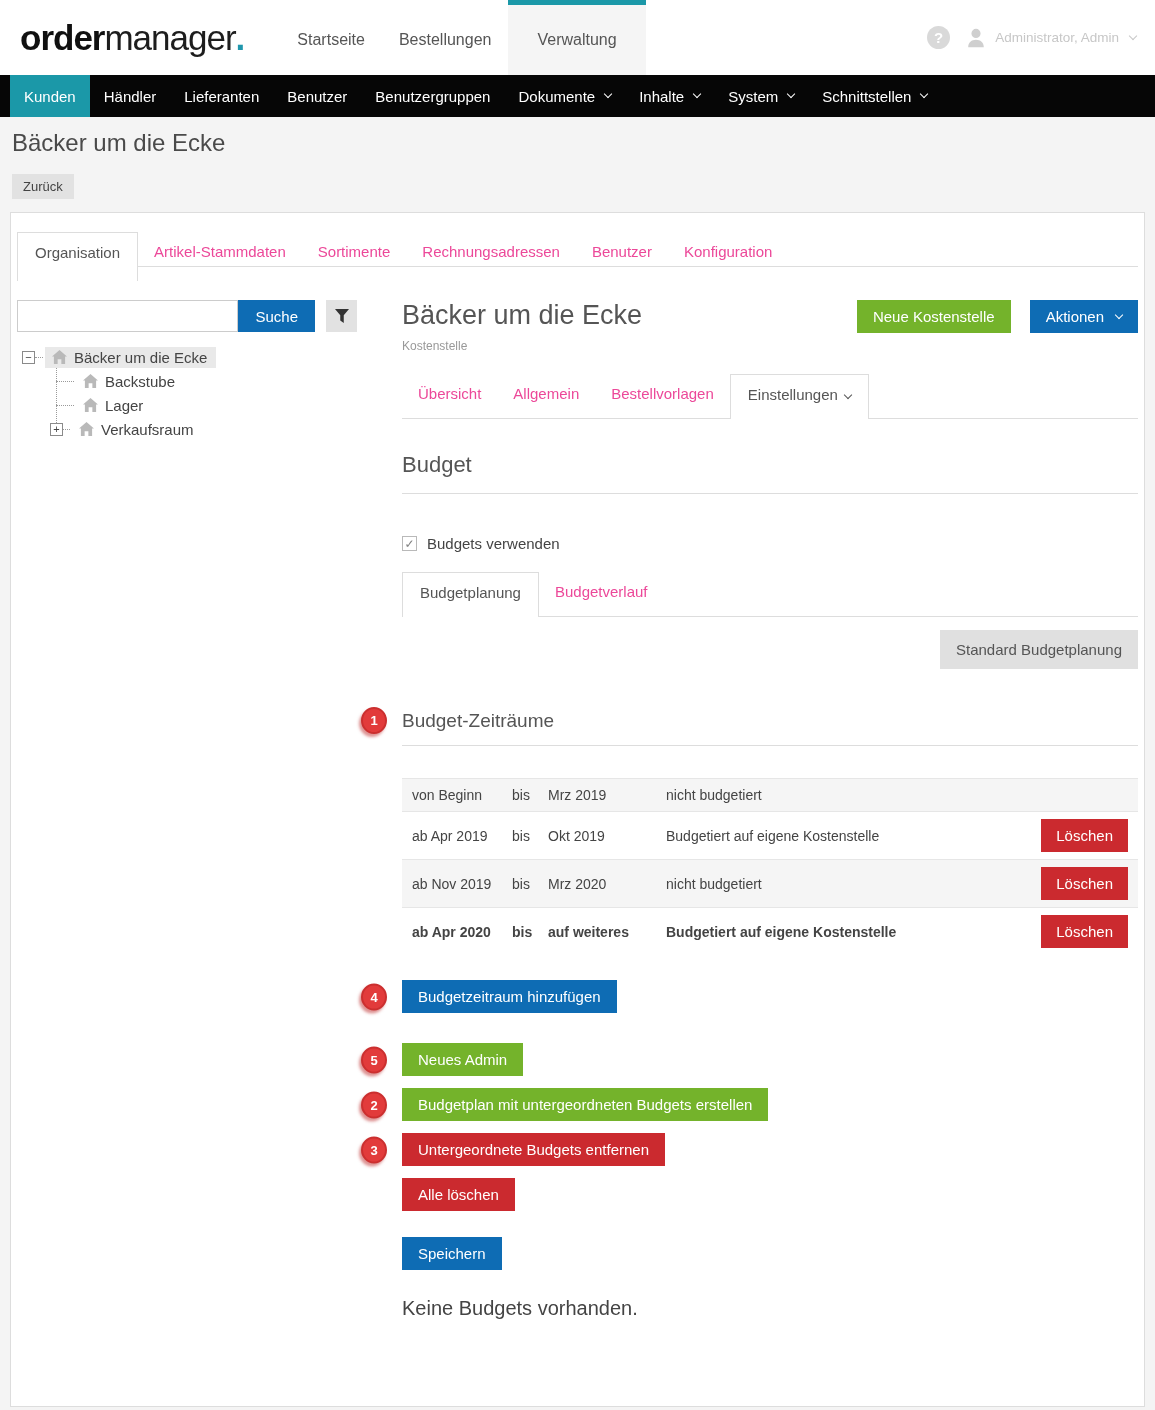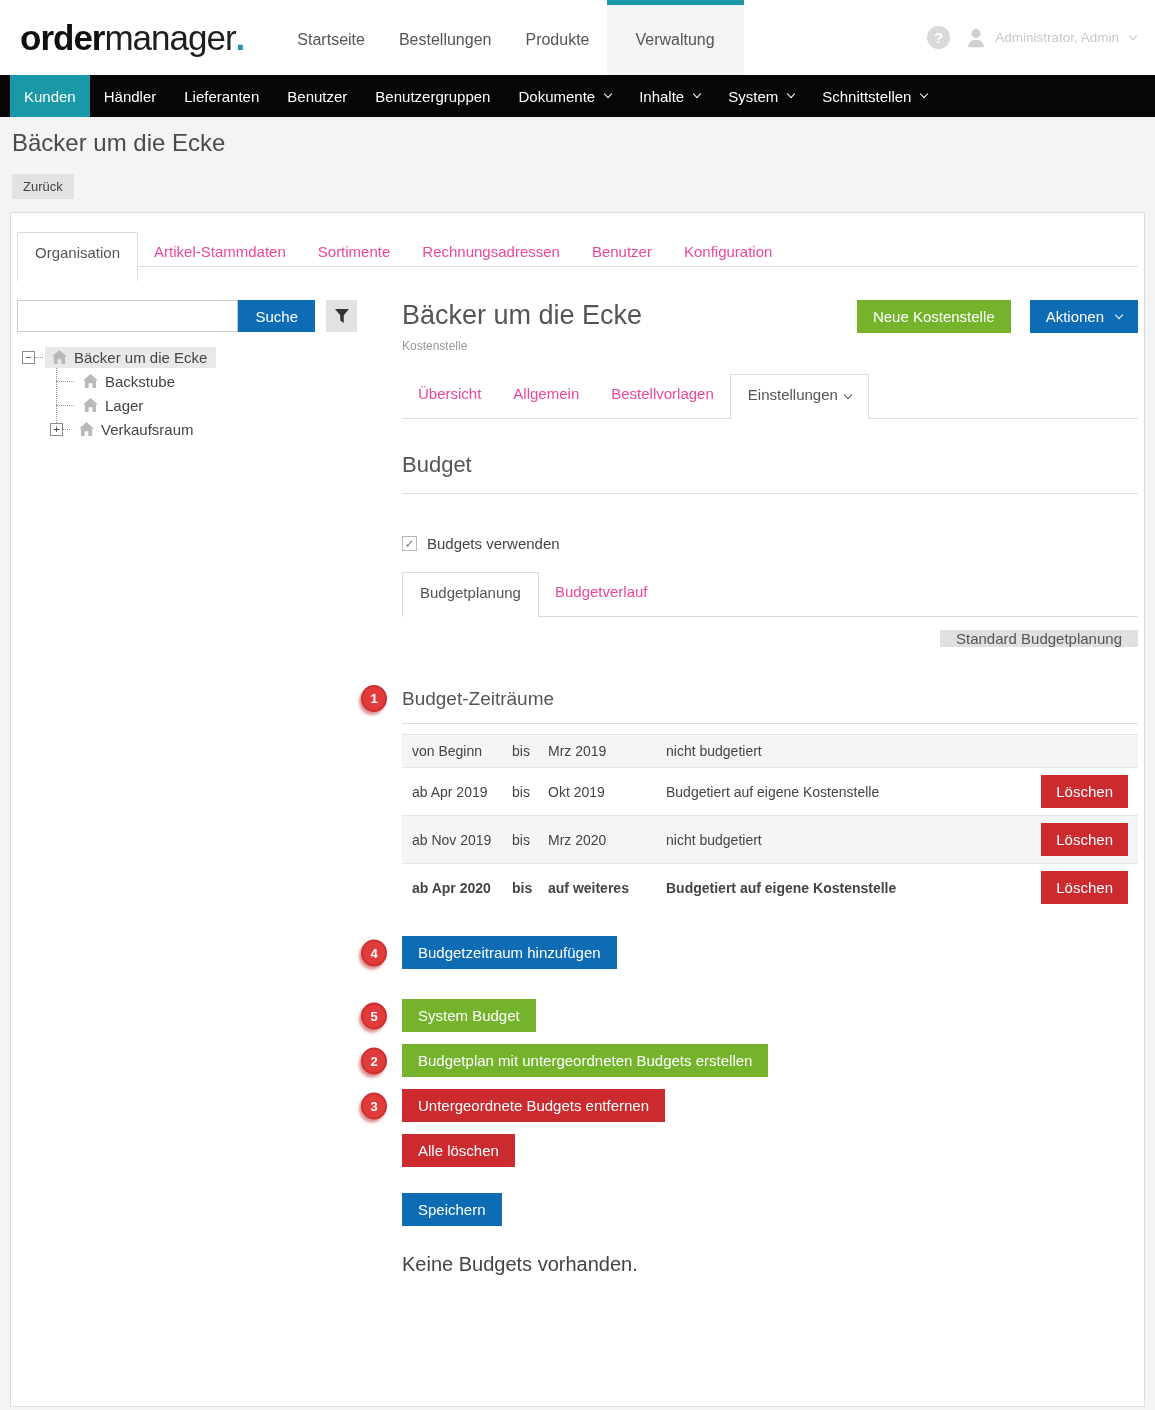--- a/index.html
+++ b/index.html
@@ -80,28 +80,28 @@
 
   .subtabs { margin-top:21px; }
   .budget-heading { font-size:22px; font-weight:300; color:#555; margin-top:33px; border-bottom:1px solid #ddd; padding-bottom:15px; }
 
   .check-row { display:flex; align-items:center; gap:10px; font-size:15px; color:#444; }
   .mt-checkbox { margin-top:41px; }
   .cb { width:15px; height:15px; border:1px solid #b9b9b9; background:#fff; display:inline-flex; align-items:center; justify-content:center; font-size:12px; color:#828282; flex-shrink:0; }
 
   .budget-tabs { margin-top:20px; }
   .standard-row { display:flex; justify-content:flex-end; margin-top:13px; }
-  .standard-row .btn { height:17px; }
+  .standard-row .btn { height:39px; }
 
   .periods-head { margin-top:41px; position:relative; font-size:19px; font-weight:400; color:#555; border-bottom:1px solid #ddd; padding-bottom:13px; }
 
   .num-badge { width:26px; height:27px; border-radius:50%; background:#e23b3b; border:2px solid #cb2f2f; box-shadow:-2px 3px 3px rgba(190,40,40,.5); color:#fff; font-size:13px; font-weight:700; display:flex; align-items:center; justify-content:center; position:absolute; left:-41px; }
   .periods-head .num-badge { top:-3px; }
 
-  .periods-table { margin-top:10px; border-top:1px solid #e6e6e6; }
+  .periods-table { margin-top:32px; border-top:1px solid #e6e6e6; }
   .prow { display:flex; align-items:center; padding:7px 10px; font-size:14px; color:#444; min-height:33px; }
   .prow:not(:last-child) { border-bottom:1px solid #e6e6e6; }
   .prow.alt { background:#f5f5f5; }
   .prow.bold { font-weight:700; }
   .prow .c1 { width:100px; } .prow .c2 { width:36px; } .prow .c3 { width:118px; } .prow .c4 { flex:1; }
   .del-btn { height:33px; padding:0 15px; font-weight:400; }
 
   .actions { margin-top:25px; }
   .action-row { position:relative; margin-bottom:12px; width:fit-content; }
   .action-row .num-badge { top:50%; transform:translateY(-50%); }
@@ -114,21 +114,20 @@
   svg { display:block; }
 </style>
 </head>
 <body>
 
 <header class="header">
   <div class="logo"><span class="lg-bold">order</span><span class="lg-light">manager</span><span class="lg-dot">.</span></div>
   <nav class="top-nav">
     <a class="top-nav-item">Startseite</a>
     <a class="top-nav-item">Bestellungen</a>
-    <a class="top-nav-item">Produkte</a>
     <a class="top-nav-item active">Verwaltung</a>
   </nav>
   <div class="header-right">
     <span class="help-icon">?</span>
     <div class="user-box">
       <span>
         <svg width="22" height="22" viewBox="0 0 24 24">
             <path fill="#cfcfcf" d="M12 2a5 5 0 1 1 0 10 5 5 0 0 1 0-10zm-8.5 20c0-5 3.7-8 8.5-8s8.5 3 8.5 8z"></path>
           </svg>
       </span>
@@ -326,21 +325,21 @@
           </div>
         </div>
 
         <div class="actions">
           <div class="action-row gap-after">
             <span class="num-badge">4</span>
             <button class="btn btn-blue">Budgetzeitraum hinzufügen</button>
           </div>
           <div class="action-row">
             <span class="num-badge">5</span>
-            <button class="btn btn-green">System Budget</button>
+            <button class="btn btn-green">Neues Admin</button>
           </div>
           <div class="action-row">
             <span class="num-badge">2</span>
             <button class="btn btn-green">Budgetplan mit untergeordneten Budgets erstellen</button>
           </div>
           <div class="action-row">
             <span class="num-badge">3</span>
             <button class="btn btn-red">Untergeordnete Budgets entfernen</button>
           </div>
           <div class="action-row">

